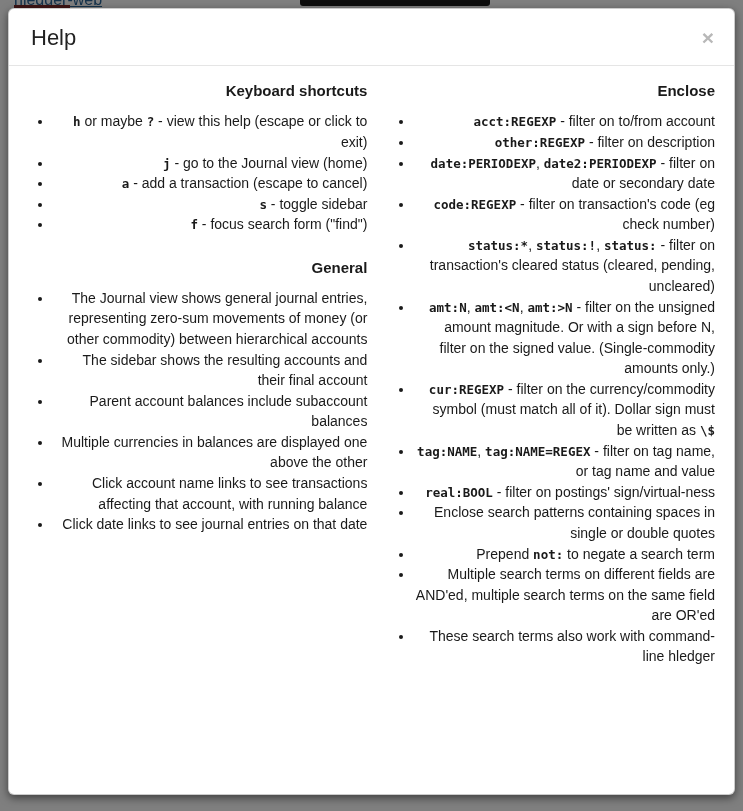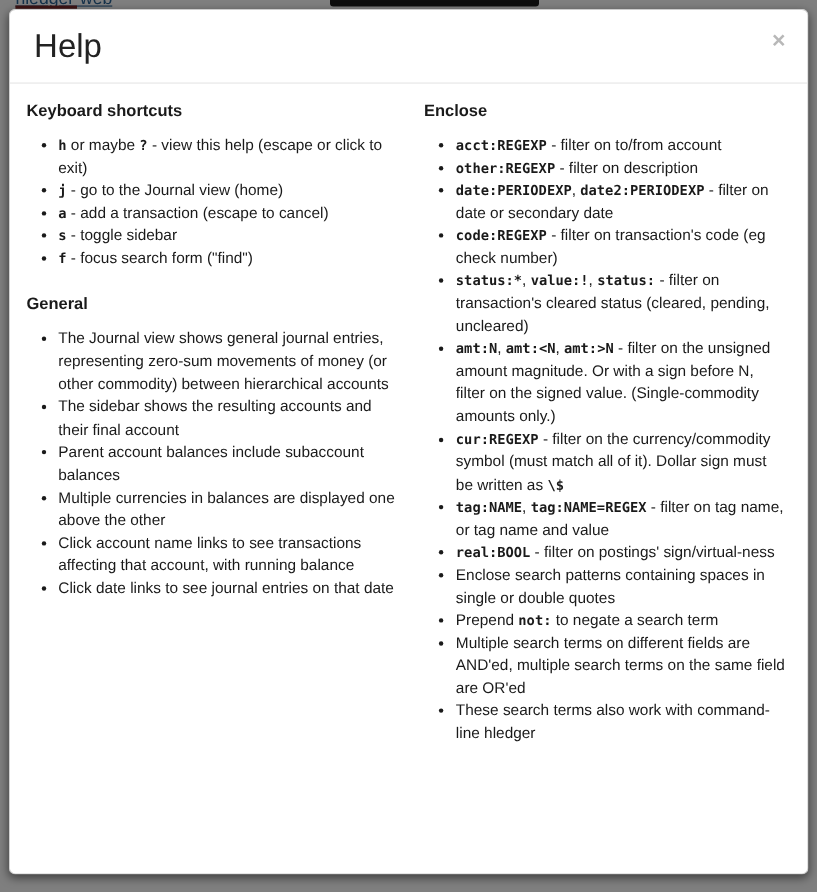--- a/index.html
+++ b/index.html
@@ -46,37 +46,38 @@
     box-shadow: 0 3px 9px rgba(0,0,0,0.5);
     overflow: hidden;
   }
   .modal-header {
     position: relative;
     padding: 16px 20px 14px 22px;
     border-bottom: 1px solid #e5e5e5;
   }
   .modal-title {
     margin: 0;
-    font-size: 30px;
+    font-size: 22px;
     font-weight: 500;
     color: #222;
     line-height: 1.2;
   }
   .close-btn {
     position: absolute; top: 14px; right: 16px;
     background: none; border: none;
     font-size: 21px; font-weight: bold;
     color: #b8b8b8; cursor: pointer;
     line-height: 1; padding: 4px;
   }
   .modal-body {
     display: flex;
     padding: 16px 15px 10px 15px;
     overflow: hidden;
     height: calc(100% - 62px);
+    text-align: right;
   }
   .col { min-width: 0; }
   .col.left  { width: 52%; padding-right: 18px; }
   .col.right { width: 48%; padding-right: 4px; }
 
   .section-heading {
     margin: 0 0 12px 0;
     font-size: 15px;
     font-weight: bold;
     color: #1a1a1a;
@@ -137,21 +138,21 @@
           <li><span>Click date links to see journal entries on that date</span></li>
         </ul>
     </div>
     <div class="col right">
       <h3 class="section-heading">Enclose</h3>
       <ul class="help-list">
           <li><span class="code">acct:REGEXP</span><span> - filter on to/from account</span></li>
           <li><span class="code">other:REGEXP</span><span> - filter on description</span></li>
           <li><span class="code">date:PERIODEXP</span><span>, </span><span class="code">date2:PERIODEXP</span><span> - filter on date or secondary date</span></li>
           <li><span class="code">code:REGEXP</span><span> - filter on transaction's code (eg check number)</span></li>
-          <li><span class="code">status:*</span><span>, </span><span class="code">value:!</span><span>, </span><span class="code">status:</span><span> - filter on transaction's cleared status (cleared, pending, uncleared)</span></li>
+          <li><span class="code">status:*</span><span>, </span><span class="code">status:!</span><span>, </span><span class="code">status:</span><span> - filter on transaction's cleared status (cleared, pending, uncleared)</span></li>
           <li><span class="code">amt:N</span><span>, </span><span class="code">amt:&lt;N</span><span>, </span><span class="code">amt:&gt;N</span><span> - filter on the unsigned amount magnitude. Or with a sign before N, filter on the signed value. (Single-commodity amounts only.)</span></li>
           <li><span class="code">cur:REGEXP</span><span> - filter on the currency/commodity symbol (must match all of it). Dollar sign must be written as </span><span class="code">\$</span></li>
           <li><span class="code">tag:NAME</span><span>, </span><span class="code">tag:NAME=REGEX</span><span> - filter on tag name, or tag name and value</span></li>
           <li><span class="code">real:BOOL</span><span> - filter on postings' sign/virtual-ness</span></li>
           <li><span>Enclose search patterns containing spaces in single or double quotes</span></li>
           <li><span>Prepend </span><span class="code">not:</span><span> to negate a search term</span></li>
           <li><span>Multiple search terms on different fields are AND'ed, multiple search terms on the same field are OR'ed</span></li>
           <li><span>These search terms also work with command-line hledger</span></li>
         </ul>
     </div>

